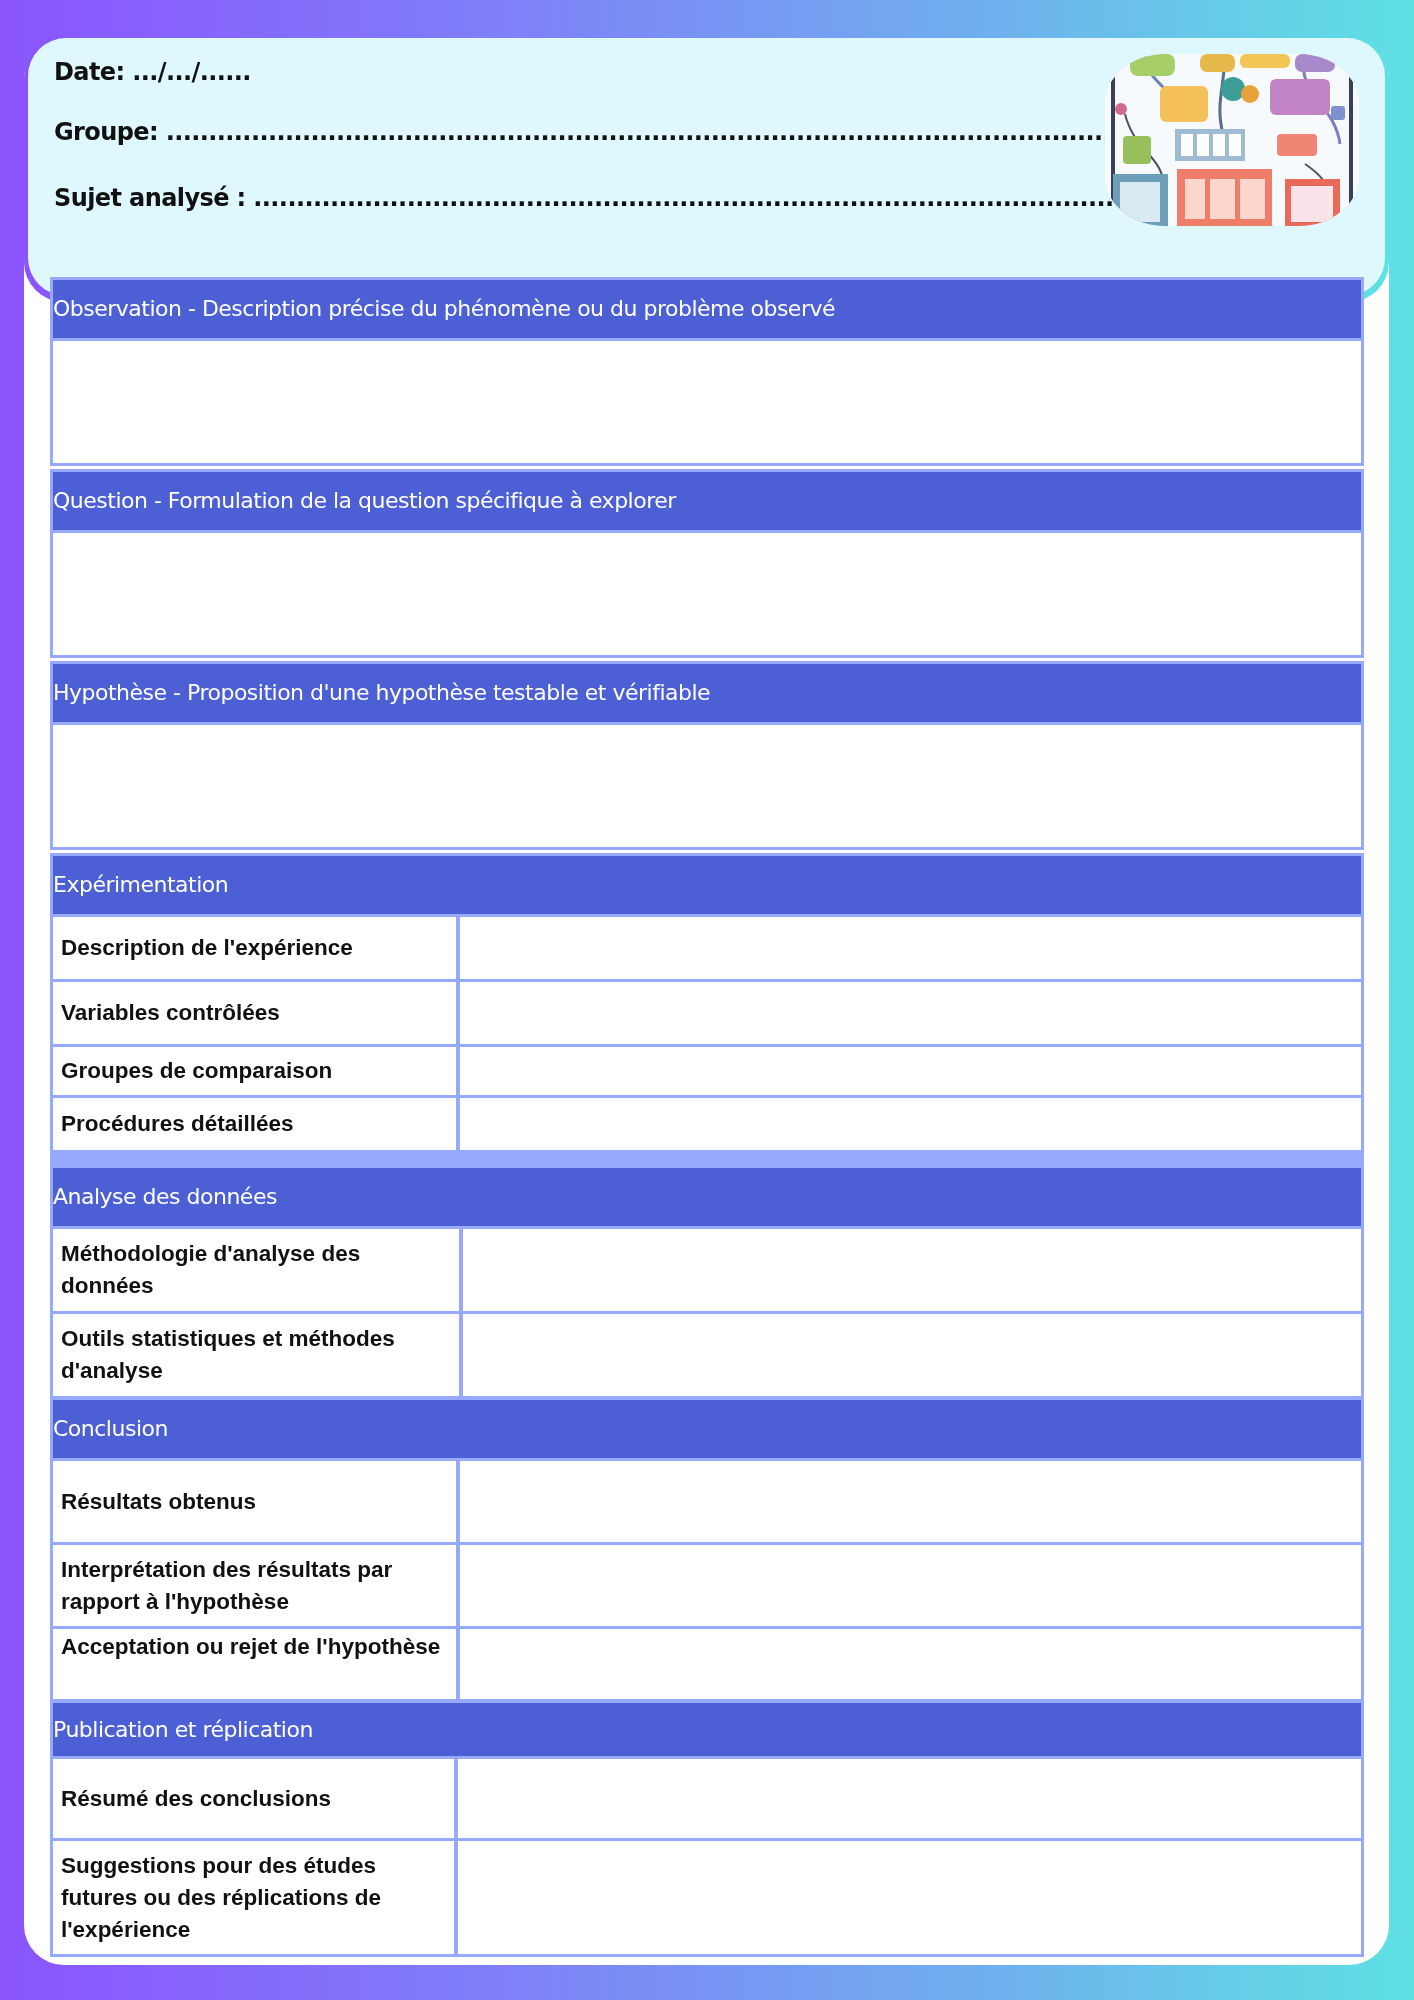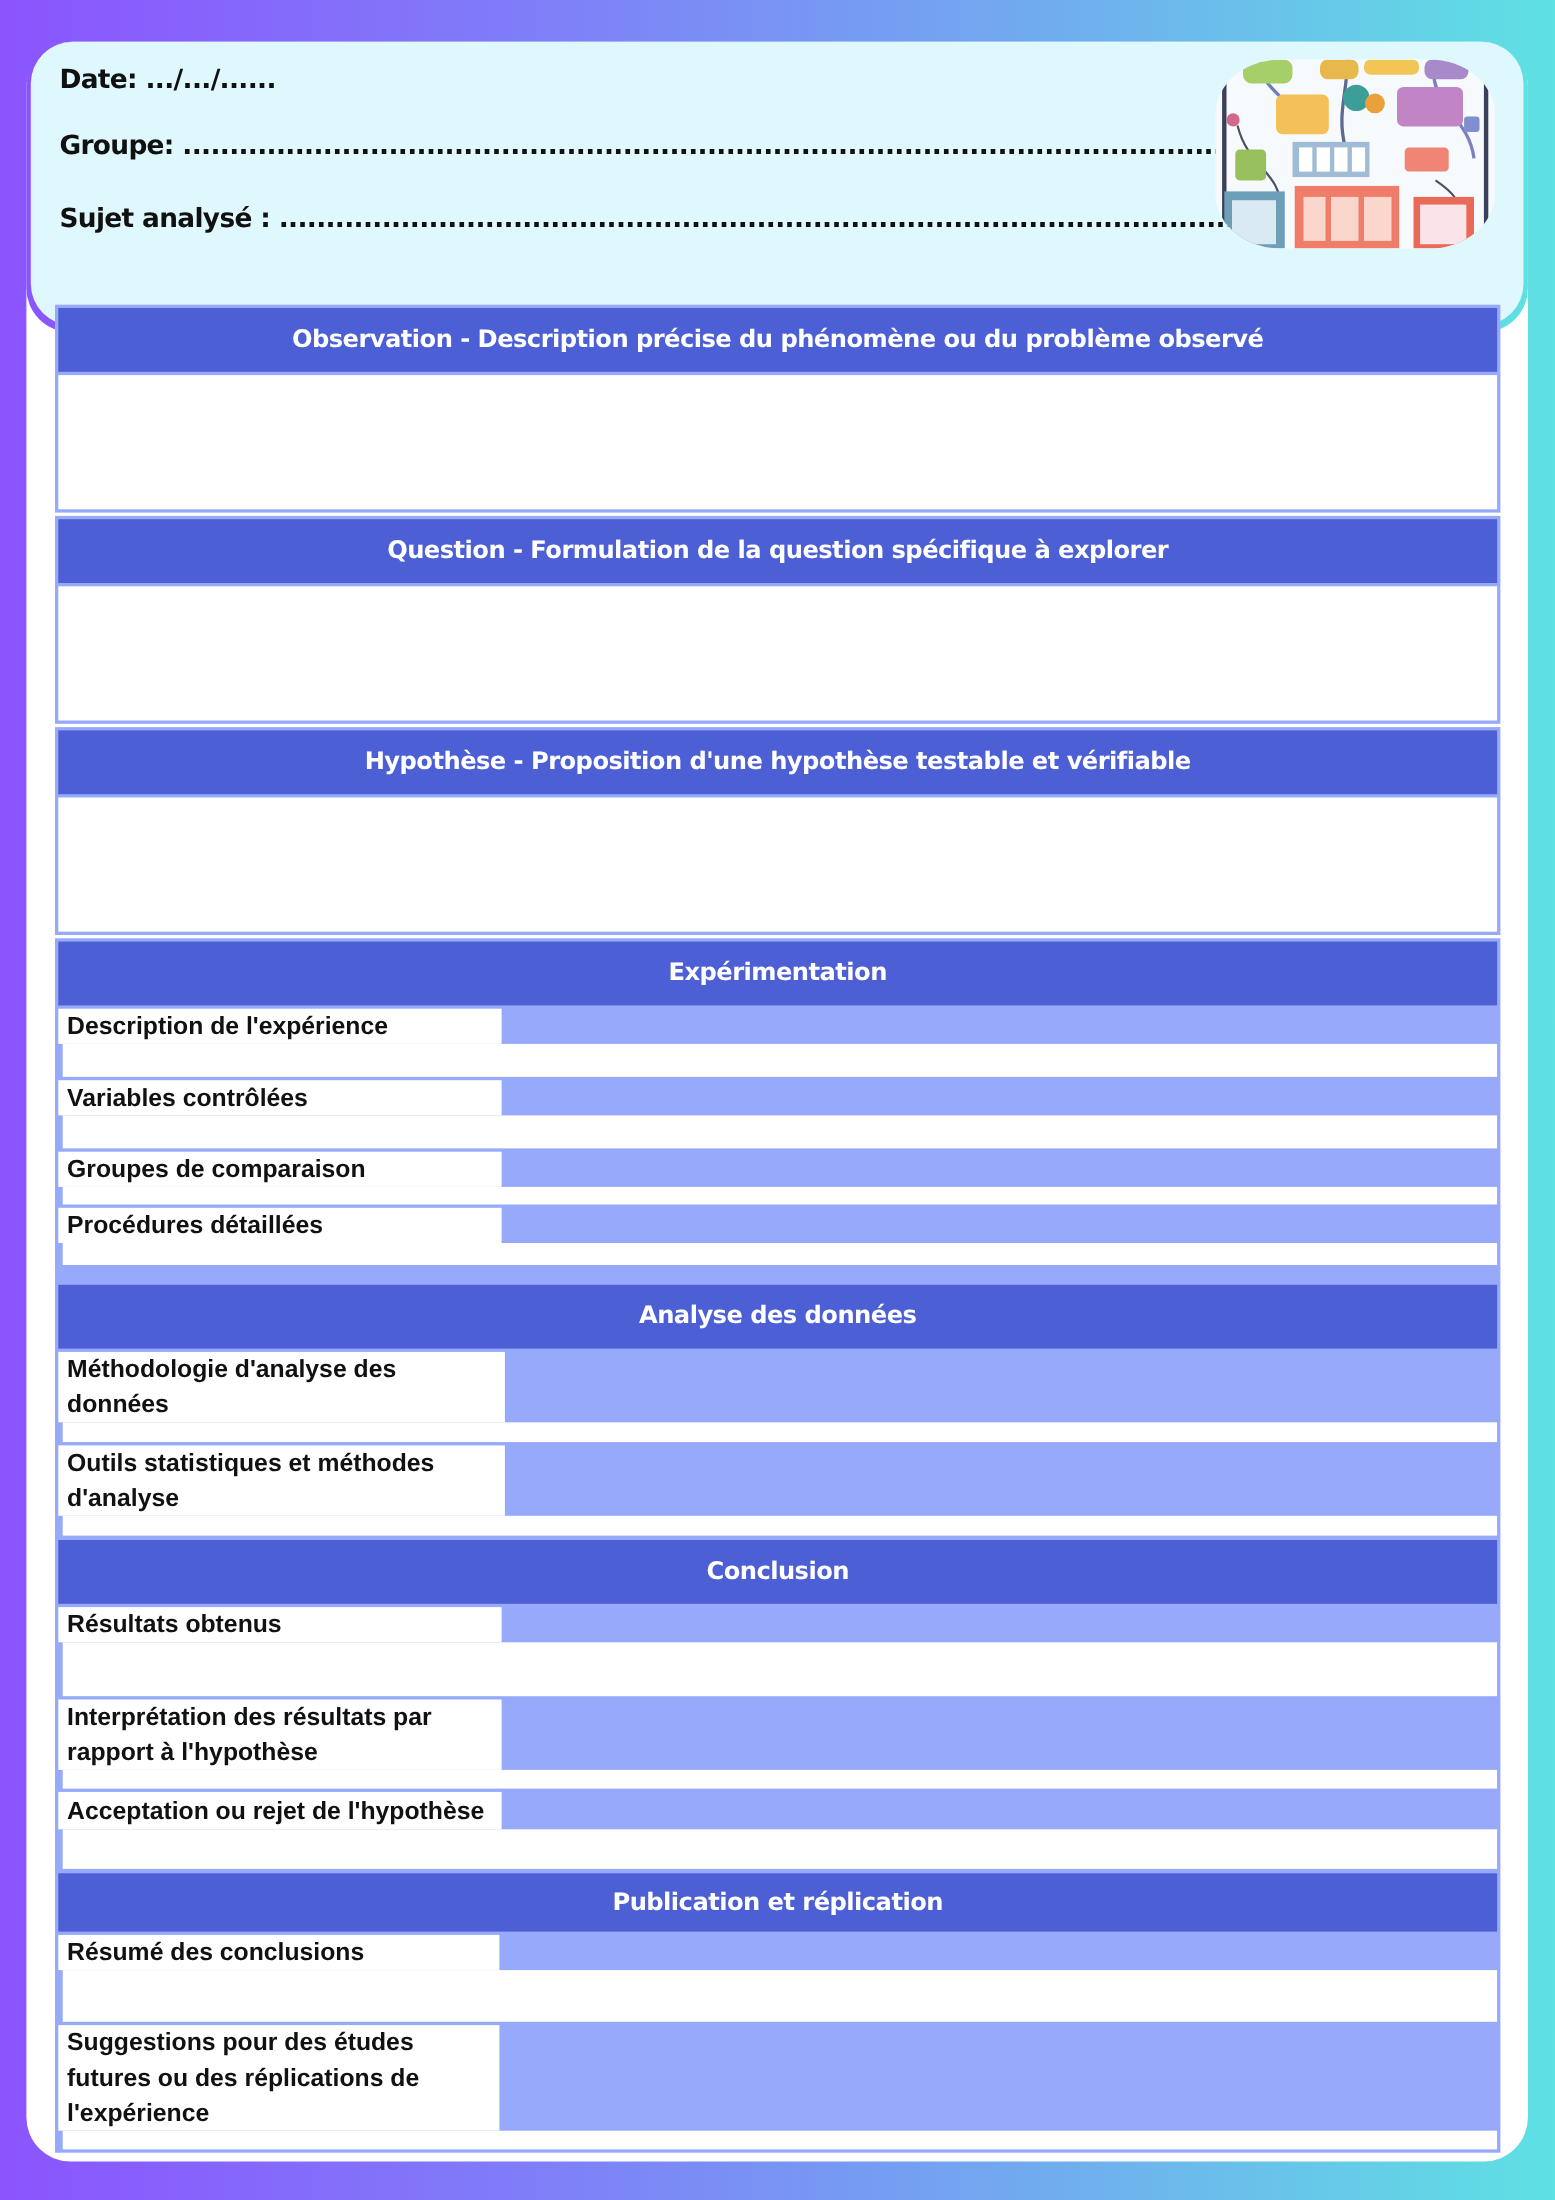--- a/index.html
+++ b/index.html
@@ -45,36 +45,36 @@
     position: absolute; left: 50px; top: 277px; width: 1314px;
   }
   .section {
     background: #97a9fb;
     padding: 3px;
     margin-bottom: 3px;
   }
   .sec-header {
     background: #4c5fd5;
     color: #ffffff;
-    text-align: center;
+    text-align: left;
     font-family: "DejaVu Sans", sans-serif;
-    font-weight: bold;
+    font-weight: normal;
     font-size: 22px;
     letter-spacing: -0.5px;
     height: 58px;
     line-height: 58px;
     border-bottom: 0;
   }
   .sec-body {
     background: #ffffff;
     margin-top: 3px;
     height: 122px;
   }
   .row {
-    display: flex; margin-top: 3px; background: #97a9fb; flex-direction: column;
+    display: flex; margin-top: 3px; background: #97a9fb;
   }
   .row .label {
     width: 403px; background: #fff;
     font-family: "Liberation Sans", sans-serif;
     font-weight: bold; font-size: 22.5px; color: #111;
     padding: 0 8px; line-height: 32px;
     display: flex; align-items: center;
   }
   .row .value {
     flex: 1; background: #fff; margin-left: 4px;

